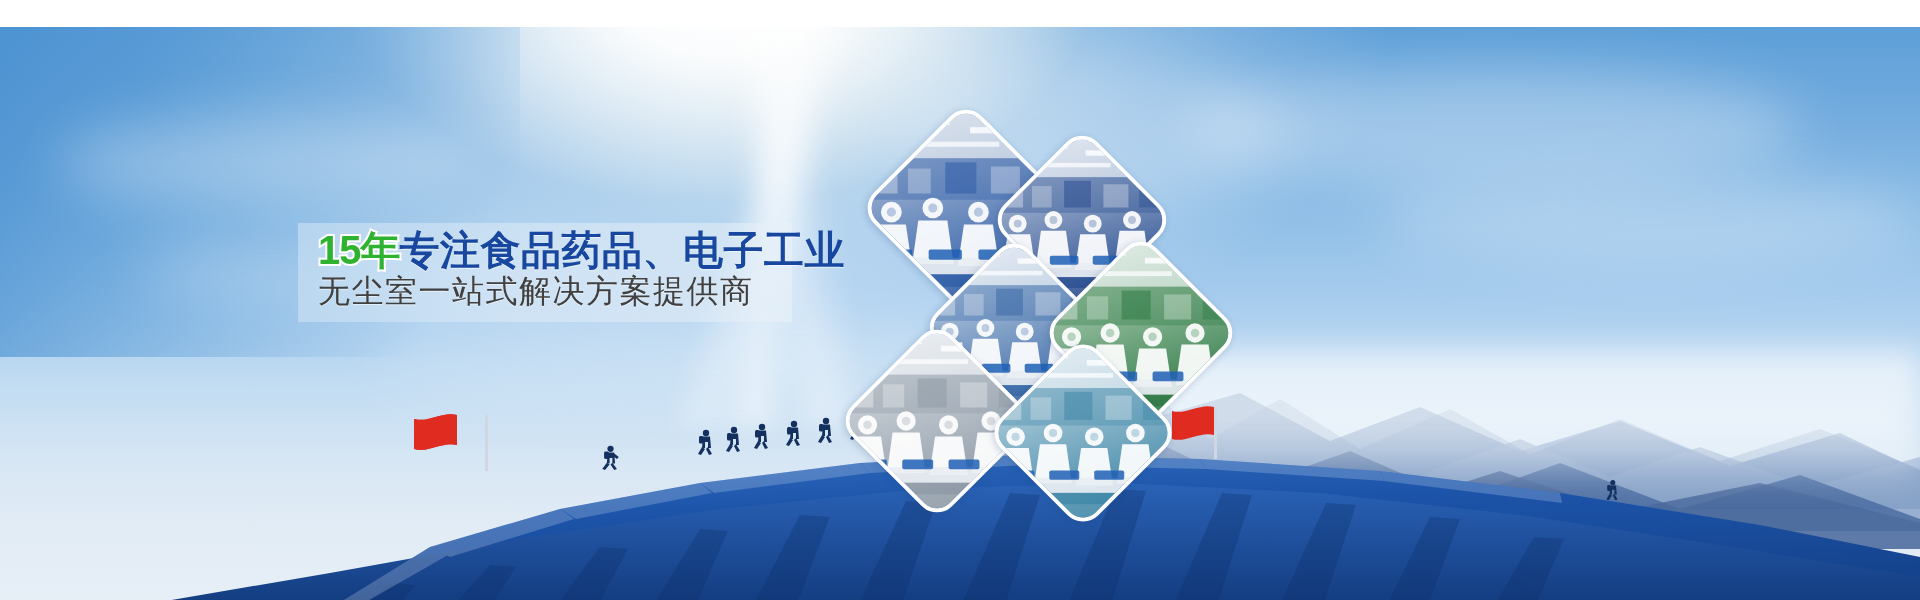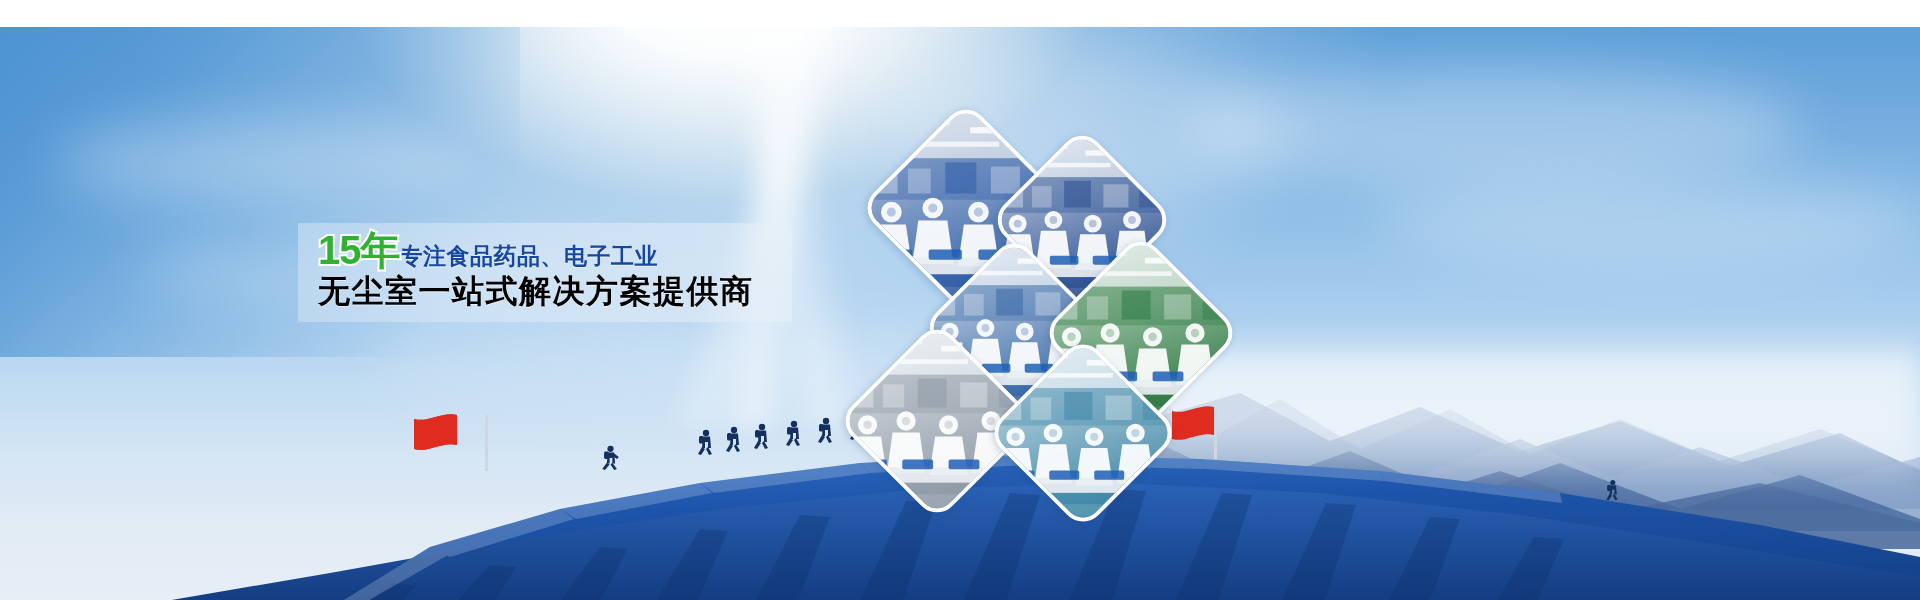--- a/index.html
+++ b/index.html
@@ -63,25 +63,25 @@
   .headline{position:absolute;left:318px;top:203px;width:470px;
     line-height:41px;white-space:nowrap;}
   .hl-line{display:block;height:41px;}
   .years-inner{
     font-size:40px;font-weight:bold;color:#2fb230;letter-spacing:-1px;
   }
   .yr-wrap{position:relative;display:inline-block;}
   .yr-stroke{position:absolute;left:0;top:0;-webkit-text-stroke:4px #ffffff;color:#ffffff;z-index:0;}
   .yr-fill{position:relative;z-index:1;}
   .tagline{
-    font-size:23px;font-weight:bold;color:#17479e;letter-spacing:.5px;
+    font-size:40px;font-weight:bold;color:#17479e;letter-spacing:.5px;
     text-shadow:0 1px 0 rgba(255,255,255,.55);
   }
   .tagline2{
-    font-size:32px;font-weight:bold;color:#000000;letter-spacing:1.5px;
+    font-size:32px;font-weight:normal;color:#404040;letter-spacing:1.5px;
     text-shadow:0 1px 0 rgba(255,255,255,.55);
     text-align:center;
   }
 
   
   .collage{position:absolute;left:830px;top:85px;width:460px;height:390px;}
   .dia{position:absolute;transform:rotate(45deg);border-radius:22px;
     border:4px solid #ffffff;overflow:hidden;
     box-shadow:0 2px 7px rgba(30,70,120,.22);background:#9bb6cf;}
   .dia .inner{position:absolute;inset:0;transform:rotate(-45deg) scale(1.44);}

